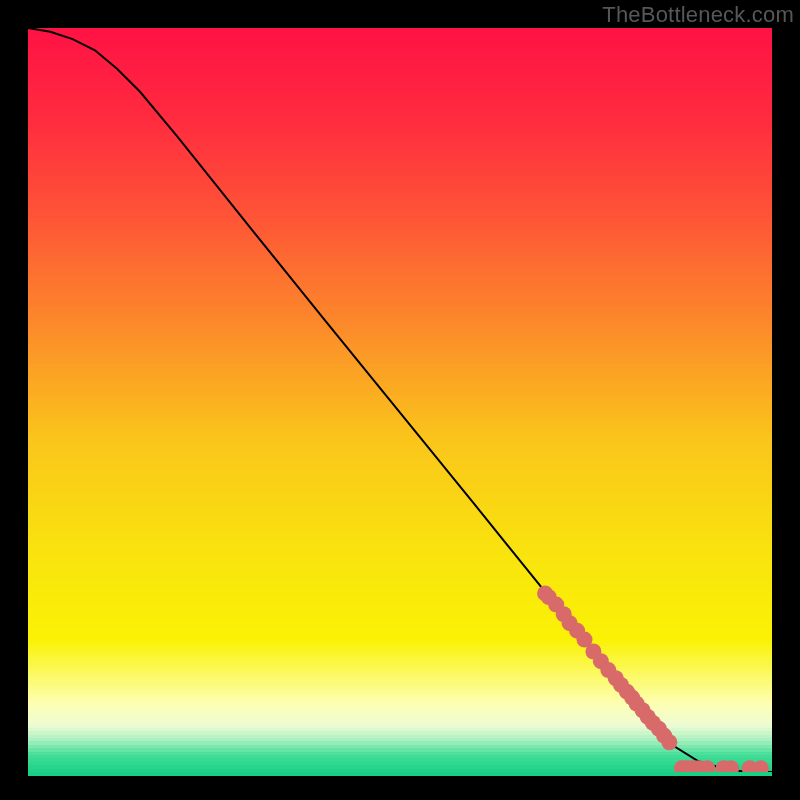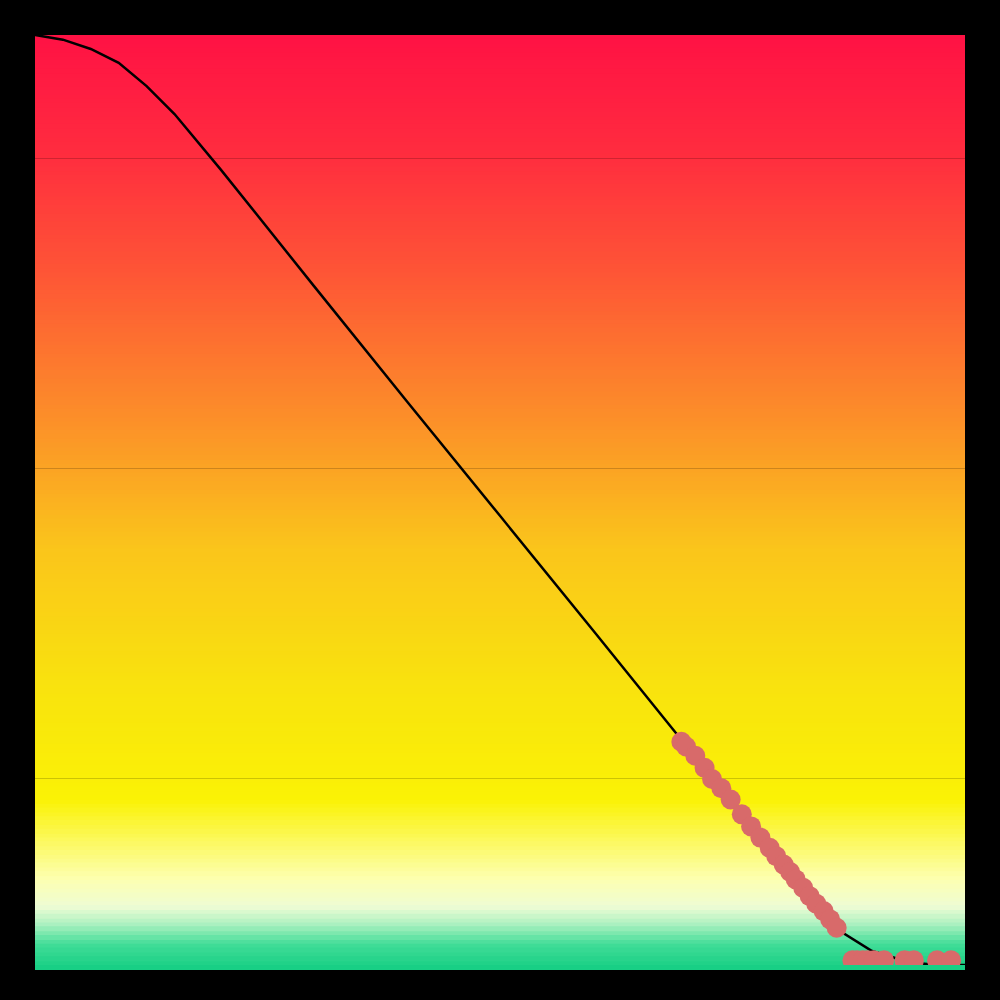--- a/index.html
+++ b/index.html
@@ -54,20 +54,21 @@
     top: 0;
     width: 744px;
     height: 744px;
     z-index: 10;
   }
 </style>
 </head>
 <body>
 
 <div class="frame">
+  <div class="watermark">TheBottleneck.com</div>
   <div class="plot">
     <div class="gradient" id="gradient">
         <div class="strip" style="top: 0px; height: 4.38182px; background: rgb(255, 18, 68);"></div>
         <div class="strip" style="top: 3.39726px; height: 4.38182px; background: rgb(255, 19, 68);"></div>
         <div class="strip" style="top: 6.79452px; height: 4.38182px; background: rgb(255, 20, 68);"></div>
         <div class="strip" style="top: 10.1918px; height: 4.38182px; background: rgb(255, 21, 67);"></div>
         <div class="strip" style="top: 13.589px; height: 4.38182px; background: rgb(255, 22, 67);"></div>
         <div class="strip" style="top: 16.9863px; height: 4.38182px; background: rgb(255, 23, 67);"></div>
         <div class="strip" style="top: 20.3836px; height: 4.38182px; background: rgb(255, 24, 67);"></div>
         <div class="strip" style="top: 23.7808px; height: 4.38182px; background: rgb(255, 25, 67);"></div>

